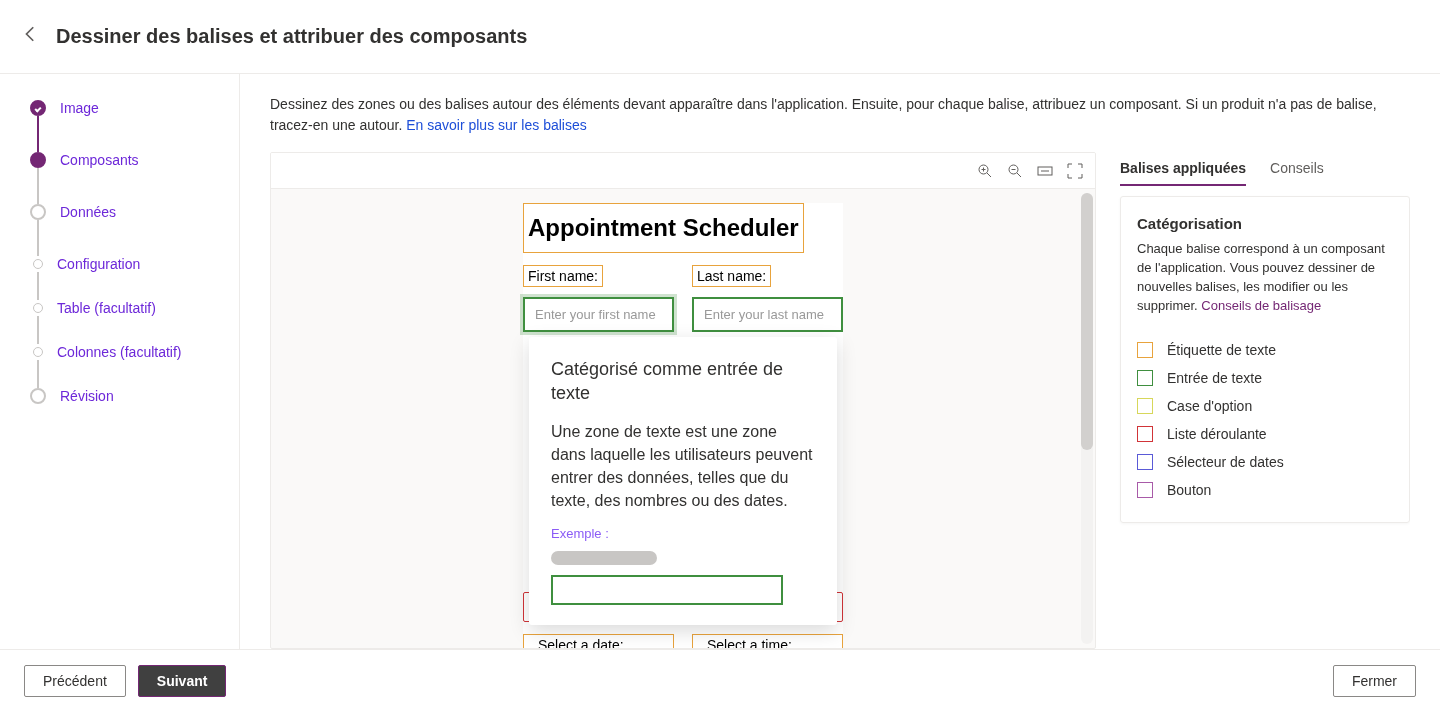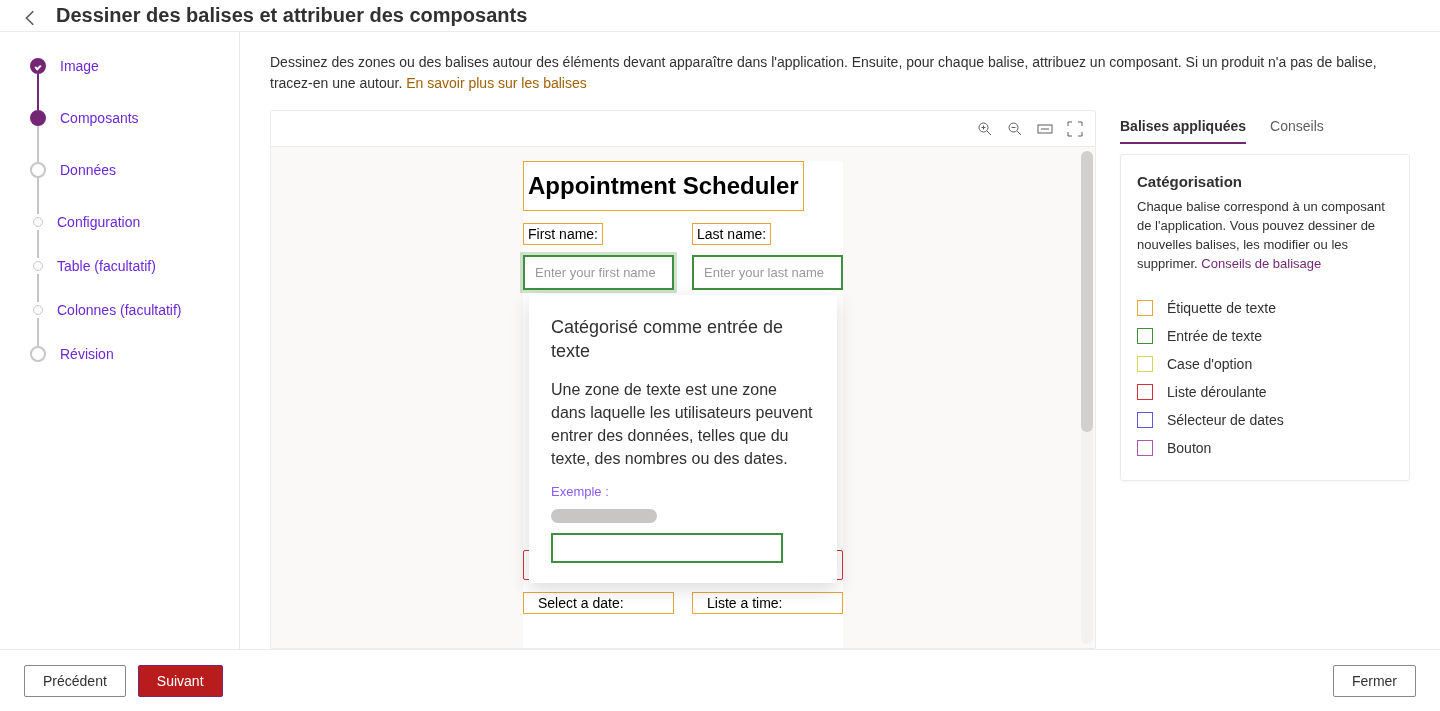--- a/index.html
+++ b/index.html
@@ -1,21 +1,21 @@
 <!DOCTYPE html>
 <html><head>
   <meta charset="utf-8">
   <style>
     * { margin: 0; padding: 0; box-sizing: border-box; }
     body { font-family: 'Segoe UI', Tahoma, sans-serif; font-size: 14px; color: #323130; background: #fff; }
 
     .app { width: 1440px; height: 711px; display: flex; flex-direction: column; }
 
     
-    .header { display: flex; align-items: flex-end; padding: 4px 22px; border-bottom: 1px solid #edebe9; gap: 16px; }
+    .header { display: flex; align-items: flex-start; padding: 25px 22px; border-bottom: 1px solid #edebe9; gap: 16px; }
     .back-arrow { width: 18px; height: 18px; cursor: pointer; color: #605e5c; }
     .header-title { font-size: 20px; font-weight: 600; color: #323130; }
 
     
     .main { flex: 1; display: flex; overflow: hidden; }
 
     
     .stepper { width: 240px; padding: 26px 30px; border-right: 1px solid #edebe9; }
     .step { display: flex; align-items: center; gap: 14px; position: relative; padding-bottom: 36px; }
     .step:last-child { padding-bottom: 0; }
@@ -25,21 +25,21 @@
     .step.active .step-dot { background: #742774; border-color: #742774; }
     .step-line { position: absolute; left: 7px; top: 16px; width: 2px; height: calc(100% - 16px); background: #c8c6c4; }
     .step.done .step-line, .step.active .step-line { background: #742774; }
     .step-label { font-size: 14px; color: #6d28d9; }
     .step.sub .step-dot { width: 10px; height: 10px; margin-left: 3px; border: 1px solid #c8c6c4; }
     .step.sub .step-line { left: 7px; }
 
     
     .content { flex: 1; padding: 20px 30px 0 30px; display: flex; flex-direction: column; overflow: hidden; }
     .intro { font-size: 14px; color: #323130; line-height: 1.5; margin-bottom: 16px; }
-    .intro a { color: #a16207; text-decoration: none; }
+    .intro a { color: #1d4ed8; text-decoration: none; }
 
     .workspace { flex: 1; display: flex; gap: 24px; overflow: hidden; }
 
     
     .canvas-wrap { flex: 1; border: 1px solid #edebe9; background: #faf9f8; display: flex; flex-direction: column; border-radius: 2px; overflow: hidden; }
     .toolbar { height: 36px; display: flex; justify-content: flex-end; align-items: center; padding: 0 12px; gap: 14px; background: #fff; border-bottom: 1px solid #edebe9; }
     .tool-icon { width: 16px; height: 16px; color: #605e5c; cursor: pointer; }
     .canvas-scroll { flex: 1; overflow: auto; position: relative; display: flex; justify-content: center; padding-top: 14px; }
     .scrollbar-mock { position: absolute; right: 2px; top: 4px; width: 12px; height: calc(100% - 8px); background: #f3f2f1; border-radius: 6px; }
     .scrollbar-thumb { position: absolute; right: 2px; top: 4px; width: 12px; height: 56%; background: #d2d0ce; border-radius: 6px; }
@@ -78,21 +78,21 @@
     .cat-desc a { color: #742774; text-decoration: none; }
     .legend { margin-top: 14px; }
     .legend-row { display: flex; align-items: center; gap: 14px; padding: 6px 0; }
     .swatch { width: 16px; height: 16px; border: 1.5px solid; }
     .legend-label { font-size: 14px; color: #323130; }
 
     
     .footer { height: 62px; border-top: 1px solid #edebe9; display: flex; align-items: center; padding: 0 24px; gap: 12px; }
     .btn { height: 32px; padding: 0 18px; font-size: 14px; border-radius: 2px; cursor: pointer; }
     .btn-sec { background: #fff; border: 1px solid #8a8886; color: #323130; }
-    .btn-pri { background: #b91c1c; border: 1px solid #742774; color: #fff; font-weight: 400; }
+    .btn-pri { background: #404040; border: 1px solid #742774; color: #fff; font-weight: 700; }
     .footer-spacer { flex: 1; }
   </style>
 </head>
 <body>
 
 <div class="app">
   <div class="header">
     <svg class="back-arrow" viewBox="0 0 16 16">
         <path fill="none" stroke="currentColor" stroke-width="1.5" d="M10 2 L4 8 L10 14"></path>
       </svg>
@@ -188,21 +188,21 @@
                 <div class="popup-eg-pill"></div>
                 <div class="popup-eg-box"></div>
               </div>
 
               <div class="mock-dropdown-row">
                 <span>No preference</span>
                 <span class="mock-dropdown-chev">▾</span>
               </div>
               <div class="mock-bottom-row">
                 <div class="mock-bottom-label">Select a date:</div>
-                <div class="mock-bottom-label">Liste a time:</div>
+                <div class="mock-bottom-label">Select a time:</div>
               </div>
             </div>
           </div>
         </div>
 
         <div class="right-panel">
           <div class="tabs">
             <div class="tab active">Balises appliquées</div>
             <div class="tab">Conseils</div>
           </div>

